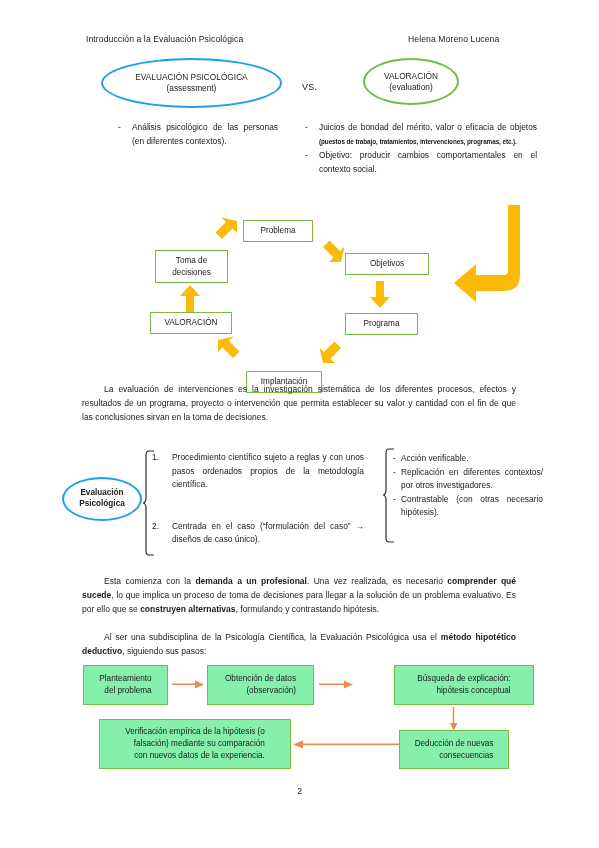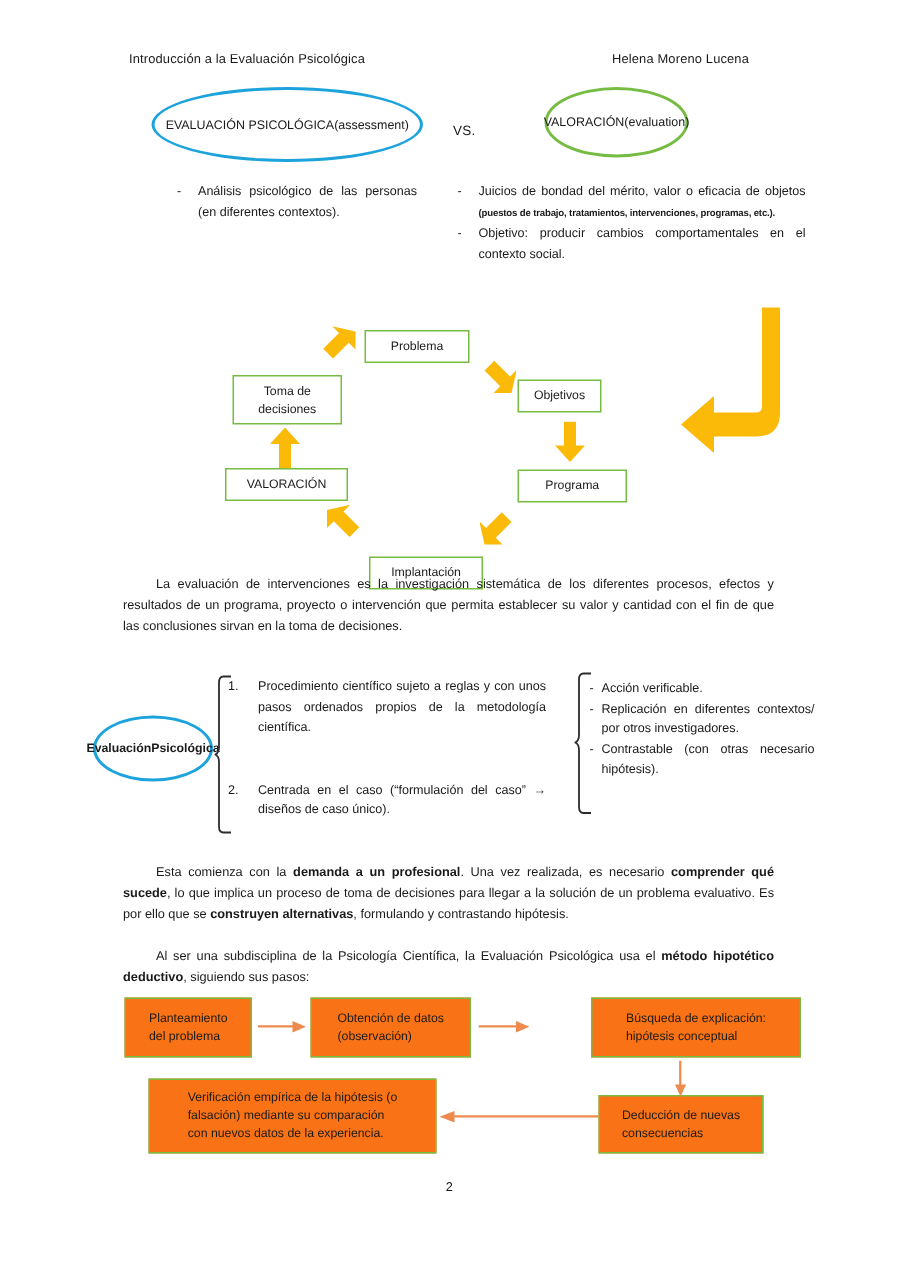--- a/index.html
+++ b/index.html
@@ -32,21 +32,21 @@
     color: #1a1a1a;
     white-space: nowrap;
   }
   .hdr-left  { left: 86px; }
   .hdr-right { left: 408px; }
 
   
   .ellipse {
     position: absolute;
     display: flex;
-    flex-direction: row;
+    flex-direction: column;
     align-items: center;
     justify-content: center;
     border-radius: 50%;
     box-sizing: border-box;
     text-align: center;
     line-height: 1.32;
   }
   #ell-assessment {
     left: 101px; top: 58px;
     width: 181px; height: 50px;
@@ -84,21 +84,21 @@
     background: #ffffff;
     display: flex;
     align-items: center;
     justify-content: center;
     text-align: center;
     font-size: 8.2px;
     line-height: 1.35;
     padding: 2px 4px;
   }
   #cb-problema   { left: 243px; top: 220px; width: 70px; height: 22px; }
-  #cb-objetivos  { left: 345px; top: 253px; width: 56px; height: 22px; }
+  #cb-objetivos  { left: 345px; top: 253px; width: 84px; height: 22px; }
   #cb-programa   { left: 345px; top: 313px; width: 73px; height: 22px; }
   #cb-implant    { left: 246px; top: 343px; width: 76px; height: 22px; margin-top: 28px; }
   #cb-valoracion { left: 150px; top: 312px; width: 82px; height: 22px; }
   #cb-toma       { left: 155px; top: 250px; width: 73px; height: 33px; }
 
   .arw { position: absolute; color: #FBBA08; }
   .arw svg { display: block; }
 
   
   .para {
@@ -135,25 +135,25 @@
   .right-list { position: absolute; left: 393px; top: 452px; width: 150px; font-size: 8.4px; line-height: 1.62; }
   .rl-row { display: flex; align-items: flex-start; }
   .rl-dash { width: 8px; flex: 0 0 8px; }
   .rl-txt { flex: 1; text-align: justify; }
 
   
   .fb {
     position: absolute;
     box-sizing: border-box;
     border: 1.6px solid #76BC43;
-    background: #f97316;
+    background: #86efac;
     display: flex;
     align-items: center;
     justify-content: center;
-    text-align: left;
+    text-align: right;
     font-size: 8.2px;
     line-height: 1.45;
     padding: 3px 5px;
   }
   #fb-planteamiento { left: 83px;  top: 665px; width: 85px;  height: 40px; }
   #fb-obtencion     { left: 207px; top: 665px; width: 107px; height: 40px; }
   #fb-busqueda      { left: 357px; top: 665px; width: 140px; height: 40px; margin-left: 37px; }
   #fb-deduccion     { left: 399px; top: 730px; width: 110px; height: 39px; }
   #fb-verificacion  { left: 99px;  top: 719px; width: 192px; height: 50px; }
 

